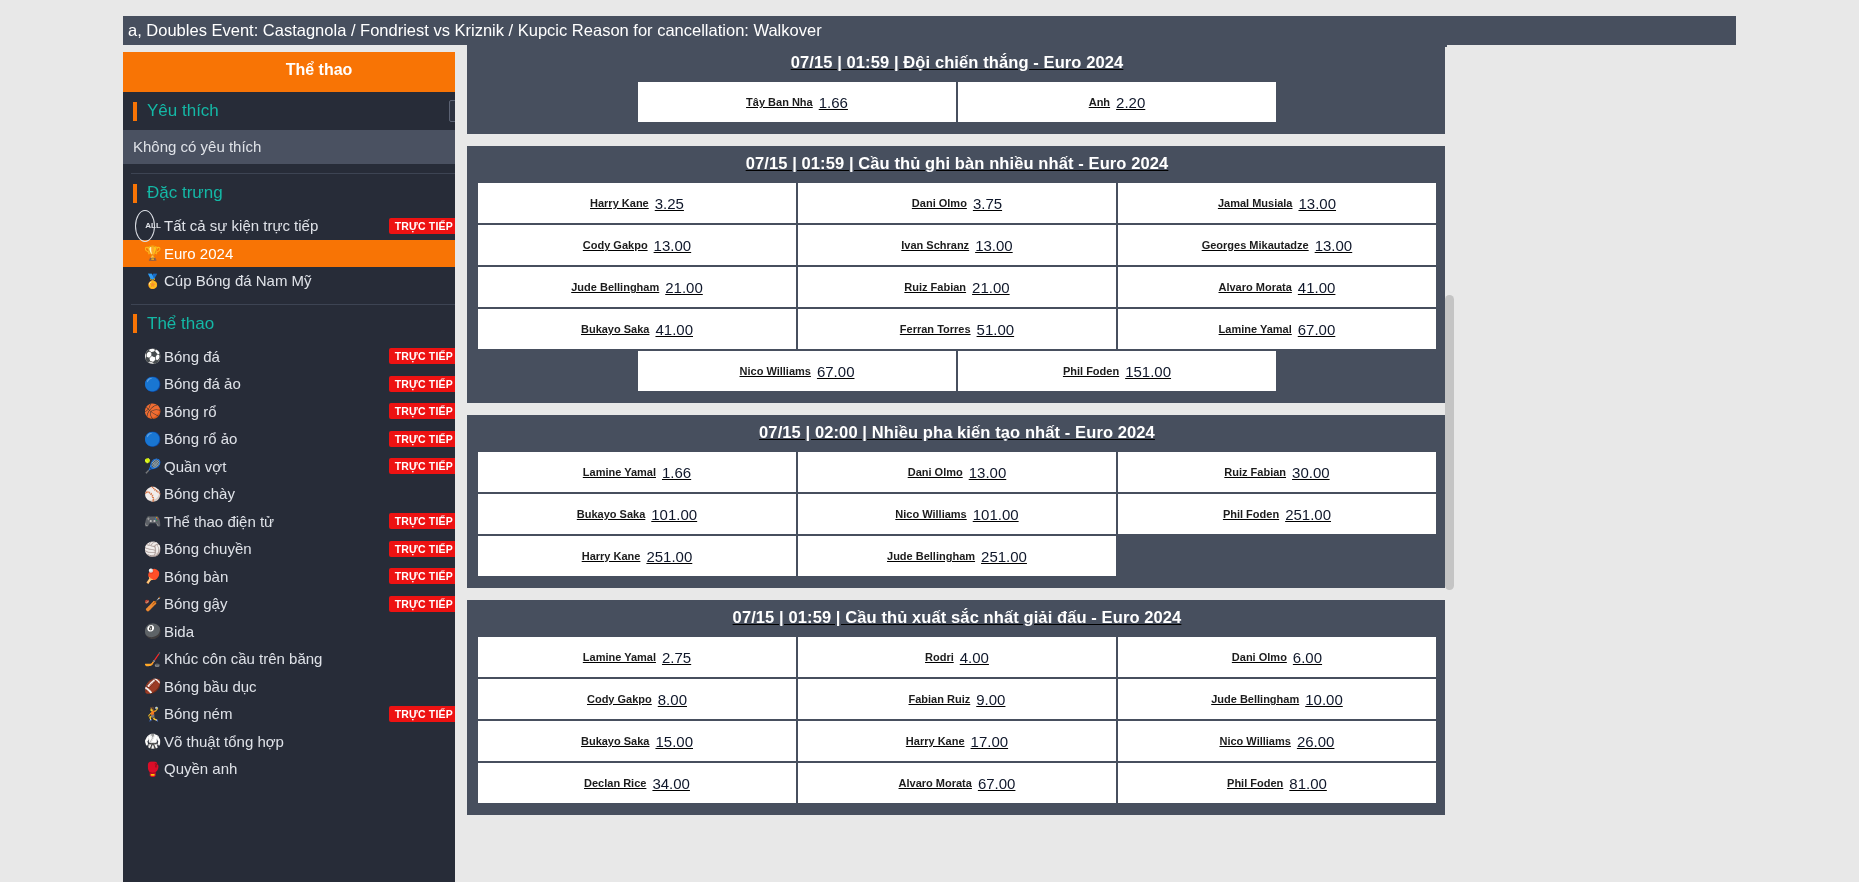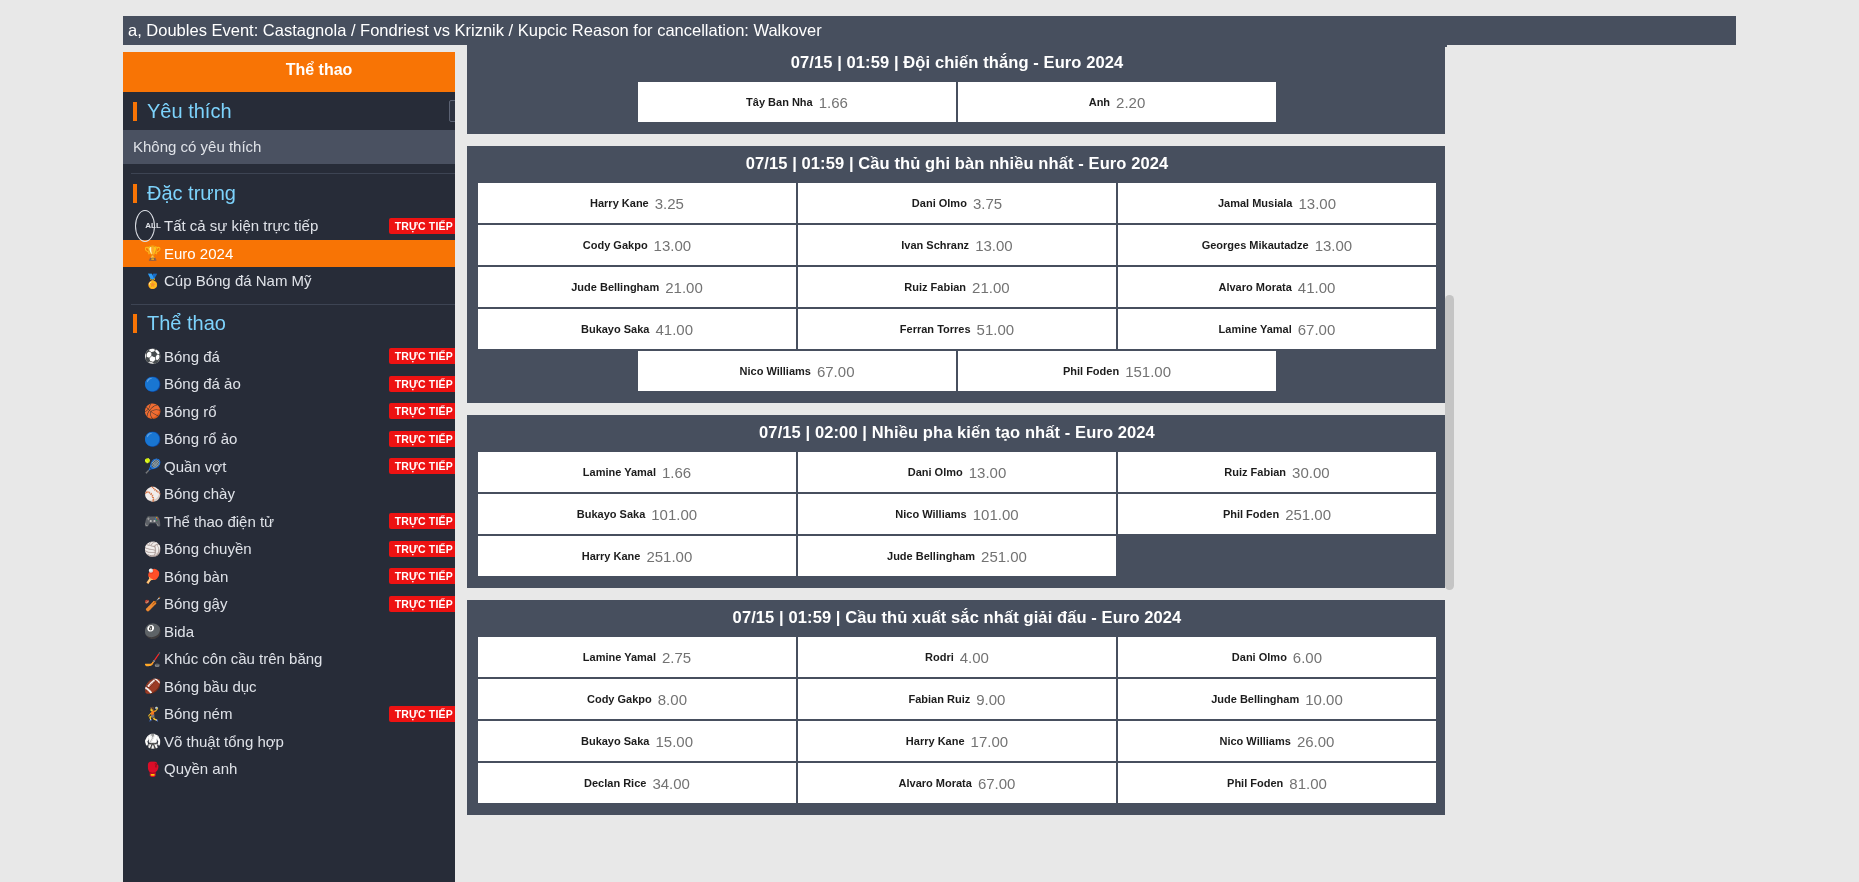--- a/index.html
+++ b/index.html
@@ -32,21 +32,21 @@
   }
   .tab.active { background: #f87405; color: #ffffff; }
   .tab-underline { height: 4px; background: #f87405; }
 
   .section-head {
     display: flex; align-items: center; justify-content: space-between;
     height: 38px; padding: 0 14px 0 10px;
   }
   .section-head .label {
     display: flex; align-items: center; gap: 10px;
-    font-size: 20px; color: #7dd3fc;
+    font-size: 17px; color: #14b8a6;
   }
   .bar-accent { width: 4px; height: 19px; background: #f87405; display: inline-block; }
   .clear-btn {
     border: 1px solid #5c6374; background: #2e3442; color: #b9bec9;
     font-size: 12.5px; padding: 3px 14px; border-radius: 2px; cursor: pointer;
     font-family: "Liberation Sans", sans-serif;
   }
   .empty-fav {
     height: 34px; line-height: 34px; background: #4a5161;
     color: #dfe2e8; font-size: 15px; padding-left: 10px;
@@ -83,35 +83,35 @@
     background: #e8e8e8; overflow: hidden;
   }
   .main-scroll-track {
     position: absolute; right: 5px; top: 2px; width: 9px; height: 833px; background: #e8e8e8;
   }
   .main-scroll-thumb {
     position: absolute; right: 5px; top: 250px; width: 9px; height: 295px;
     background: #c4c4c4; border-radius: 5px;
   }
 
-  .block { background: #474f5e; margin: 0 12px 12px 12px; padding-bottom: 11px; }
+  .block { background: #474f5e; margin: 0 12px 12px 12px; padding-bottom: 11px; text-decoration: underline; }
   .block-title {
     text-align: center; color: #ffffff; font-size: 16.5px; font-weight: bold;
     padding: 8px 0 9px 0; letter-spacing: .1px;
   }
   .grid { display: flex; flex-wrap: wrap; padding: 0 10px; }
   .cell {
     background: #ffffff; border: 1px solid #474f5e;
     height: 42px; display: flex; align-items: center; justify-content: center;
     cursor: pointer; white-space: nowrap;
   }
   .cell.c3 { width: 33.3333%; }
   .cell.c2 { width: 50%; }
   .cell .pname { font-size: 11px; font-weight: bold; color: #1c1c1c; }
-  .cell .podd { font-size: 15px; color: #737373; margin-left: 6px; }
+  .cell .podd { font-size: 15px; color: #0f172a; margin-left: 6px; }
 </style>
 </head>
 <body>
 
 <div id="app">
 
   <div class="topbar">
     <span>a, Doubles Event: Castagnola / Fondriest vs Kriznik / Kupcic Reason for cancellation: Walkover</span>
   </div>
 

